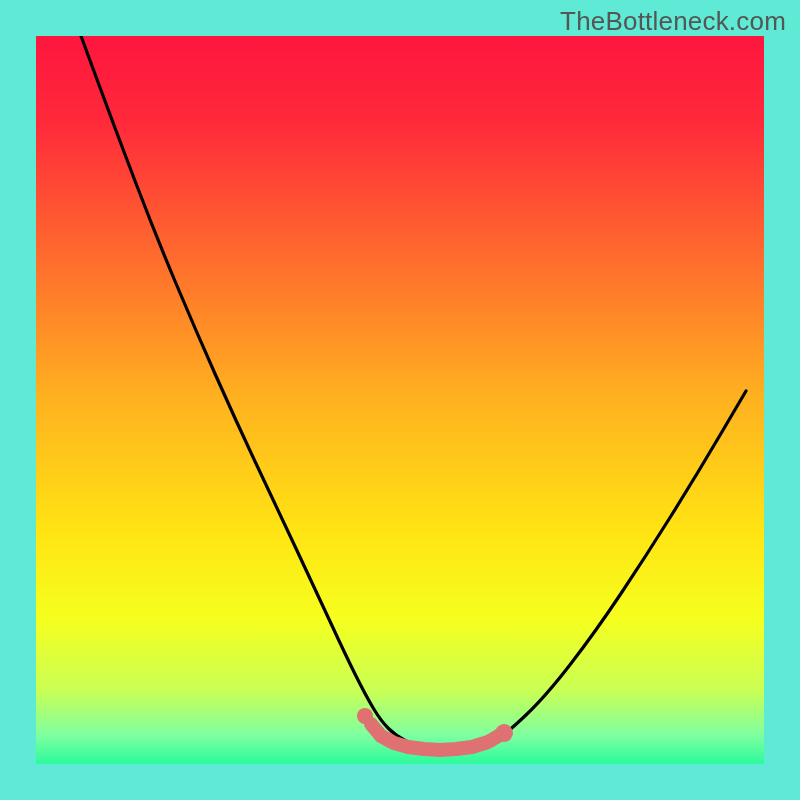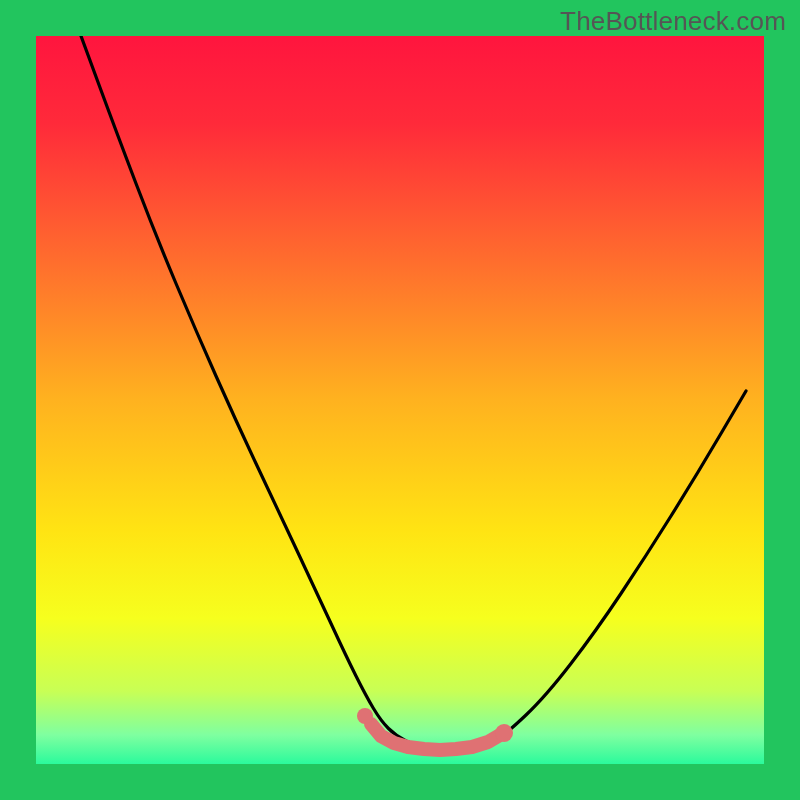--- a/index.html
+++ b/index.html
@@ -10,21 +10,21 @@
     background: #000;
     overflow: hidden;
     font-family: Arial, Helvetica, sans-serif;
   }
   .frame {
     position: absolute;
     left: 0;
     top: 0;
     width: 800px;
     height: 800px;
-    background: #22c55e;
+    background: #5eead4;
   }
   .plot-area {
     position: absolute;
     left: 36px;
     top: 36px;
     width: 728px;
     height: 728px;
     overflow: hidden;
   }
   .gradient {

